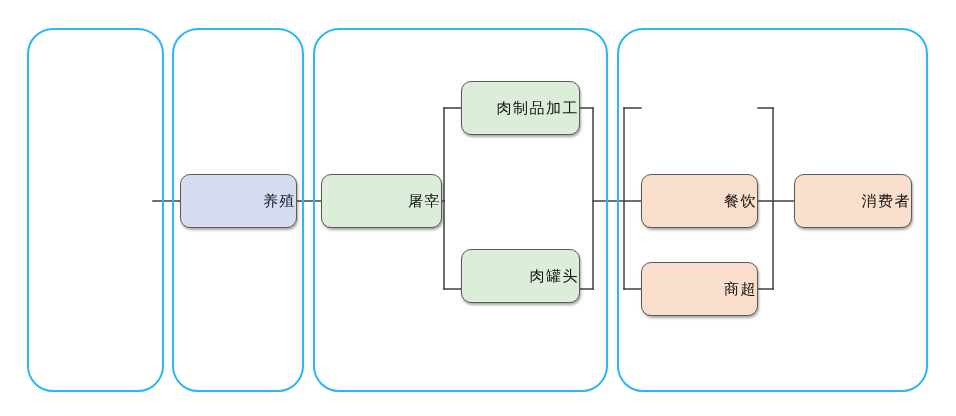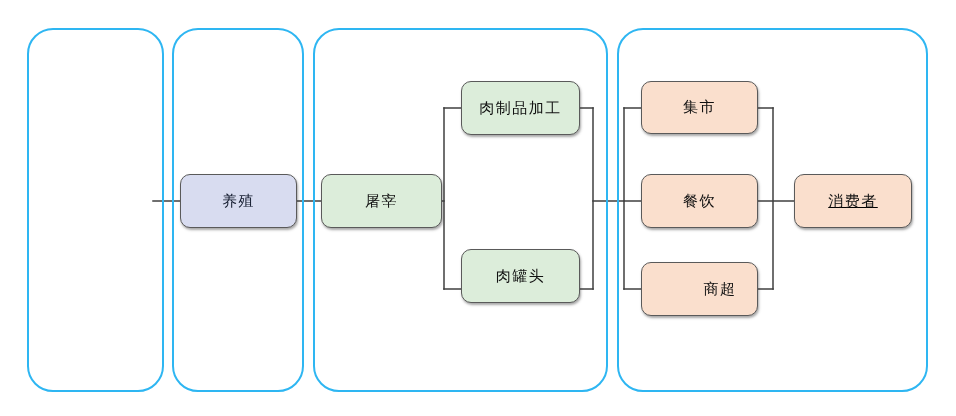--- a/index.html
+++ b/index.html
@@ -33,21 +33,21 @@
     border-radius: 26px;
     background: transparent;
   }
   .node {
     position: absolute;
     box-sizing: border-box;
     border: 1.4px solid #5a5a5a;
     border-radius: 10px;
     display: flex;
     align-items: center;
-    justify-content: center;
+    justify-content: flex-end;
     box-shadow: 1px 2px 2.5px rgba(60, 60, 60, 0.45);
     z-index: 3;
   }
   .node-label {
     font-family: "DejaVu Sans", "Liberation Sans", sans-serif;
     font-size: 15px;
     line-height: 1;
     color: #111111;
     letter-spacing: 1.5px;
     white-space: nowrap;
@@ -98,26 +98,23 @@
   </div>
   <div class="node" style="left: 321px; top: 174px; width: 121px; height: 54px; background: rgb(220, 237, 218); border-color: rgb(90, 90, 90);">
     <span class="node-label" style="color: rgb(17, 17, 17);">屠宰</span>
   </div>
   <div class="node" style="left: 461px; top: 81px; width: 119px; height: 54px; background: rgb(220, 237, 218); border-color: rgb(90, 90, 90);">
     <span class="node-label" style="color: rgb(17, 17, 17);">肉制品加工</span>
   </div>
   <div class="node" style="left: 461px; top: 249px; width: 119px; height: 54px; background: rgb(220, 237, 218); border-color: rgb(90, 90, 90);">
     <span class="node-label" style="color: rgb(17, 17, 17);">肉罐头</span>
   </div>
-  <div class="node" style="left: 641px; top: 81px; width: 117px; height: 53px; background: rgb(250, 223, 205); border-color: rgb(90, 90, 90);">
-    <span class="node-label" style="color: rgb(17, 17, 17);">集市</span>
-  </div>
   <div class="node" style="left: 641px; top: 174px; width: 117px; height: 54px; background: rgb(250, 223, 205); border-color: rgb(90, 90, 90);">
     <span class="node-label" style="color: rgb(17, 17, 17);">餐饮</span>
   </div>
   <div class="node" style="left: 641px; top: 262px; width: 117px; height: 54px; background: rgb(250, 223, 205); border-color: rgb(90, 90, 90); padding-left: 41px;">
     <span class="node-label" style="color: rgb(17, 17, 17);">商超</span>
   </div>
-  <div class="node" style="left: 794px; top: 174px; width: 118px; height: 54px; background: rgb(250, 223, 205); border-color: rgb(90, 90, 90); text-decoration: underline;">
+  <div class="node" style="left: 794px; top: 174px; width: 118px; height: 54px; background: rgb(250, 223, 205); border-color: rgb(90, 90, 90);">
     <span class="node-label" style="color: rgb(17, 17, 17);">消费者</span>
   </div>
 
 </div>
 
 </body></html>

